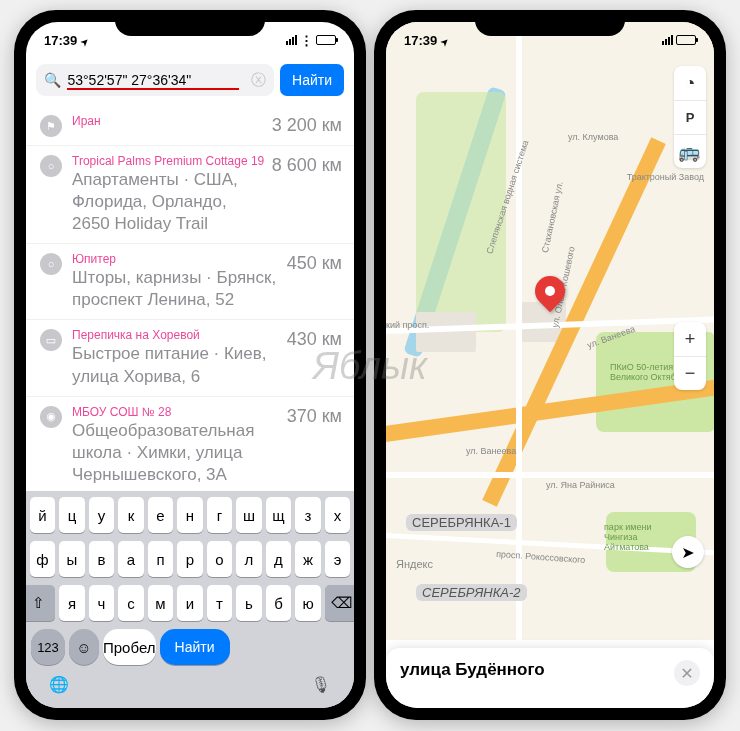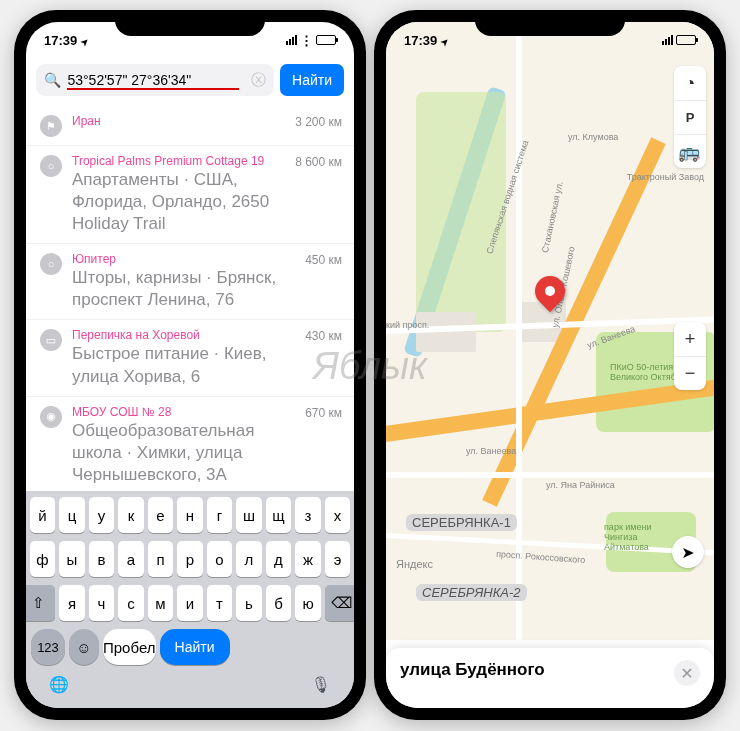--- a/index.html
+++ b/index.html
@@ -96,21 +96,21 @@
       border-bottom: 1px solid #f0f0f0;
     }
     .result-icon {
       width: 22px; height: 22px; background: #c8c8cc; border-radius: 50%;
       display: flex; align-items: center; justify-content: center; color:#fff;
       font-size: 11px; margin-top: 1px; justify-self: center;
     }
     .result-main { min-width: 0; }
     .result-title { font-size: 12px; color: #ec4899; white-space: nowrap; overflow:hidden; text-overflow:ellipsis;}
     .result-sub { font-size: 17px; color: #8e8e93; line-height: 1.3; margin-top: 1px; }
-    .result-dist { font-size: 12px; color: #8e8e93; white-space: nowrap; margin-top: 1px; }
+    .result-dist { font-size: 18px; color: #8e8e93; white-space: nowrap; margin-top: 1px; }
 
     .keyboard {
       position: absolute; bottom: 0; left: 0; right: 0;
       background: #d1d3d8; padding: 6px 3px 0;
     }
     .kb-row { display: flex; justify-content: center; gap: 4px; margin-bottom: 8px; }
     .key {
       background: #fff; border-radius: 5px; height: 36px; min-width: 25.5px;
       display: flex; align-items: center; justify-content: center; font-size: 15px;
       box-shadow: 0 1px 0 rgba(0,0,0,0.3);
@@ -221,39 +221,39 @@
         <div class="result-main">
           <div class="result-title">Tropical Palms Premium Cottage 19</div>
           <div class="result-sub">Апартаменты · США, Флорида, Орландо, 2650 Holiday Trail</div>
         </div>
         <div class="result-dist">8 600 км</div>
       </div>
       <div class="result">
         <div class="result-icon">○</div>
         <div class="result-main">
           <div class="result-title">Юпитер</div>
-          <div class="result-sub">Шторы, карнизы · Брянск, проспект Ленина, 76</div>
+          <div class="result-sub">Шторы, карнизы · Брянск, проспект Ленина, 52</div>
         </div>
         <div class="result-dist">450 км</div>
       </div>
       <div class="result">
         <div class="result-icon">▭</div>
         <div class="result-main">
           <div class="result-title">Перепичка на Хоревой</div>
           <div class="result-sub">Быстрое питание · Киев, улица Хорива, 6</div>
         </div>
         <div class="result-dist">430 км</div>
       </div>
       <div class="result">
         <div class="result-icon">◉</div>
         <div class="result-main">
           <div class="result-title">МБОУ СОШ № 28</div>
           <div class="result-sub">Общеобразовательная школа · Химки, улица Чернышевского, 3А</div>
         </div>
-        <div class="result-dist">670 км</div>
+        <div class="result-dist">370 км</div>
       </div>
     </div>
 
     <div class="keyboard">
       <div class="kb-row" id="kb-r1">
           <div class="key">й</div>
           <div class="key">ц</div>
           <div class="key">у</div>
           <div class="key">к</div>
           <div class="key">е</div>

